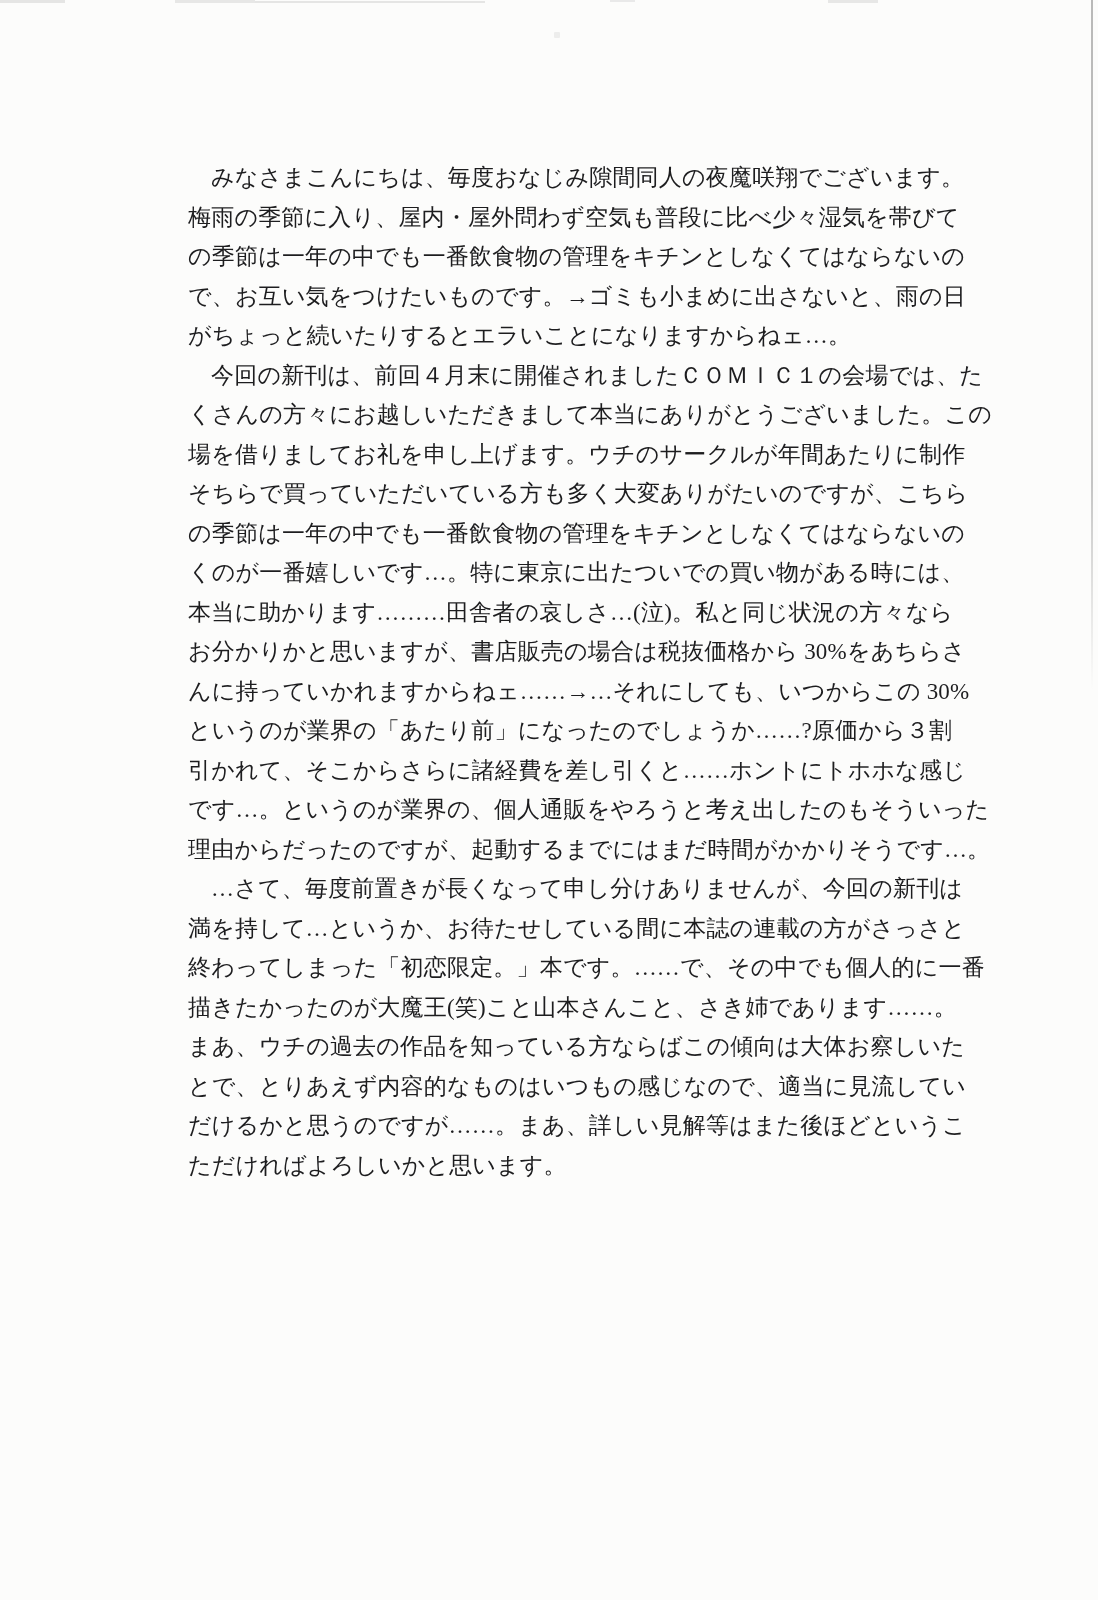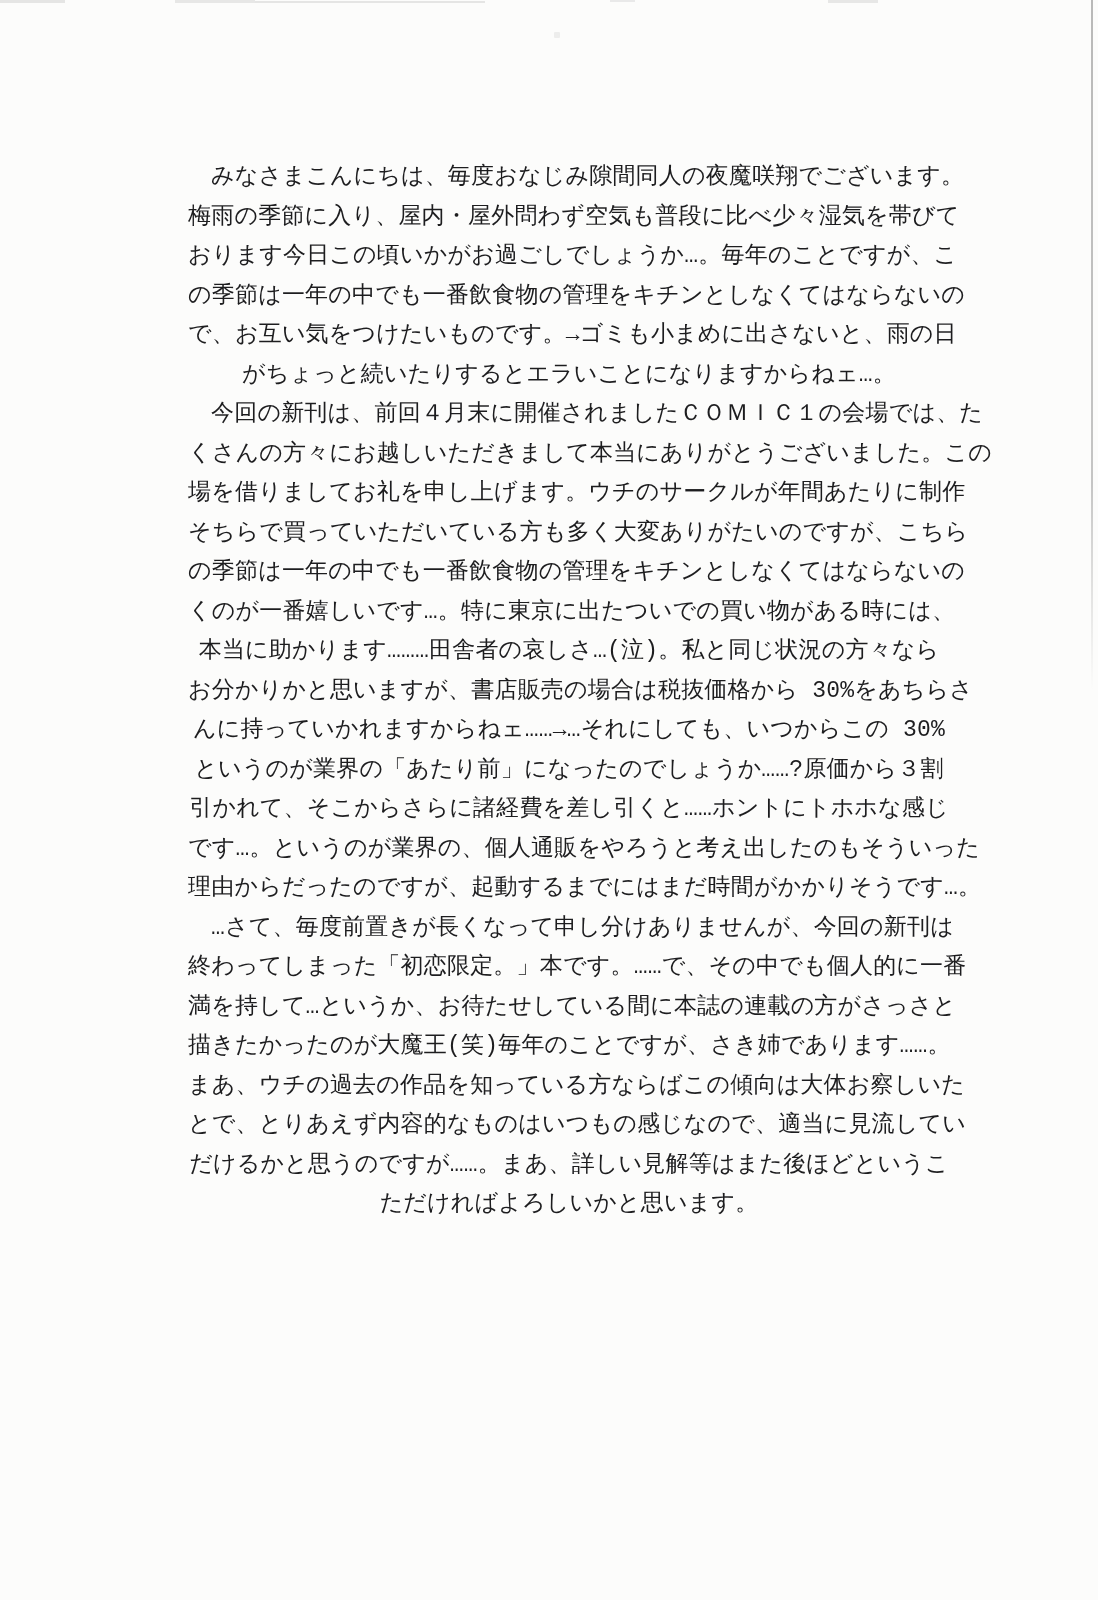--- a/index.html
+++ b/index.html
@@ -33,22 +33,21 @@
   }
   .text-block {
     position: absolute;
     left: 188px;
     top: 158px;
     width: 762px;
     color: #1d1d1f;
     font-size: 23px;
     line-height: 39.5px;
     letter-spacing: 0.2px;
-    text-align: center;
-    font-family: Liberation Mono, monospace;
+    text-align: left;
   }
   .para { margin: 0; padding: 0; }
   .para .line { white-space: nowrap; }
   .para .line:first-child { text-indent: 1em; }
 </style>
 </head>
 <body>
 
 <div class="page">
   <div class="noise n1"></div>
@@ -56,21 +55,20 @@
   <div class="noise n3"></div>
   <div class="noise n4"></div>
   <div class="noise n5"></div>
   <div class="noise speck"></div>
   <div class="noise right-edge"></div>
 
   <div class="text-block">
       <div class="para">
         <div class="line">みなさまこんにちは、毎度おなじみ隙間同人の夜魔咲翔でございます。</div>
         <div class="line">梅雨の季節に入り、屋内・屋外問わず空気も普段に比べ少々湿気を帯びて</div>
-        <div class="line">おります今日この頃いかがお過ごしでしょうか…。毎年のことですが、こ</div>
         <div class="line">の季節は一年の中でも一番飲食物の管理をキチンとしなくてはならないの</div>
         <div class="line">で、お互い気をつけたいものです。→ゴミも小まめに出さないと、雨の日</div>
         <div class="line">がちょっと続いたりするとエラいことになりますからねェ…。</div>
       </div>
       <div class="para">
         <div class="line">今回の新刊は、前回４月末に開催されましたＣＯＭＩＣ１の会場では、た</div>
         <div class="line">くさんの方々にお越しいただきまして本当にありがとうございました。この</div>
         <div class="line">場を借りましてお礼を申し上げます。ウチのサークルが年間あたりに制作</div>
         <div class="line">そちらで買っていただいている方も多く大変ありがたいのですが、こちら</div>
         <div class="line">の季節は一年の中でも一番飲食物の管理をキチンとしなくてはならないの</div>
@@ -78,22 +76,22 @@
         <div class="line">本当に助かります………田舎者の哀しさ…(泣)。私と同じ状況の方々なら</div>
         <div class="line">お分かりかと思いますが、書店販売の場合は税抜価格から 30%をあちらさ</div>
         <div class="line">んに持っていかれますからねェ……→…それにしても、いつからこの 30%</div>
         <div class="line">というのが業界の「あたり前」になったのでしょうか……?原価から３割</div>
         <div class="line">引かれて、そこからさらに諸経費を差し引くと……ホントにトホホな感じ</div>
         <div class="line">です…。というのが業界の、個人通販をやろうと考え出したのもそういった</div>
         <div class="line">理由からだったのですが、起動するまでにはまだ時間がかかりそうです…。</div>
       </div>
       <div class="para">
         <div class="line">…さて、毎度前置きが長くなって申し分けありませんが、今回の新刊は</div>
+        <div class="line">満を持して…というか、お待たせしている間に本誌の連載の方がさっさと</div>
         <div class="line">終わってしまった「初恋限定。」本です。……で、その中でも個人的に一番</div>
-        <div class="line">満を持して…というか、お待たせしている間に本誌の連載の方がさっさと</div>
-        <div class="line">描きたかったのが大魔王(笑)毎年のことですが、さき姉であります……。</div>
+        <div class="line">描きたかったのが大魔王(笑)こと山本さんこと、さき姉であります……。</div>
         <div class="line">まあ、ウチの過去の作品を知っている方ならばこの傾向は大体お察しいた</div>
         <div class="line">とで、とりあえず内容的なものはいつもの感じなので、適当に見流してい</div>
         <div class="line">だけるかと思うのですが……。まあ、詳しい見解等はまた後ほどというこ</div>
         <div class="line">ただければよろしいかと思います。</div>
       </div>
     </div>
 </div>
 
 </body></html>

